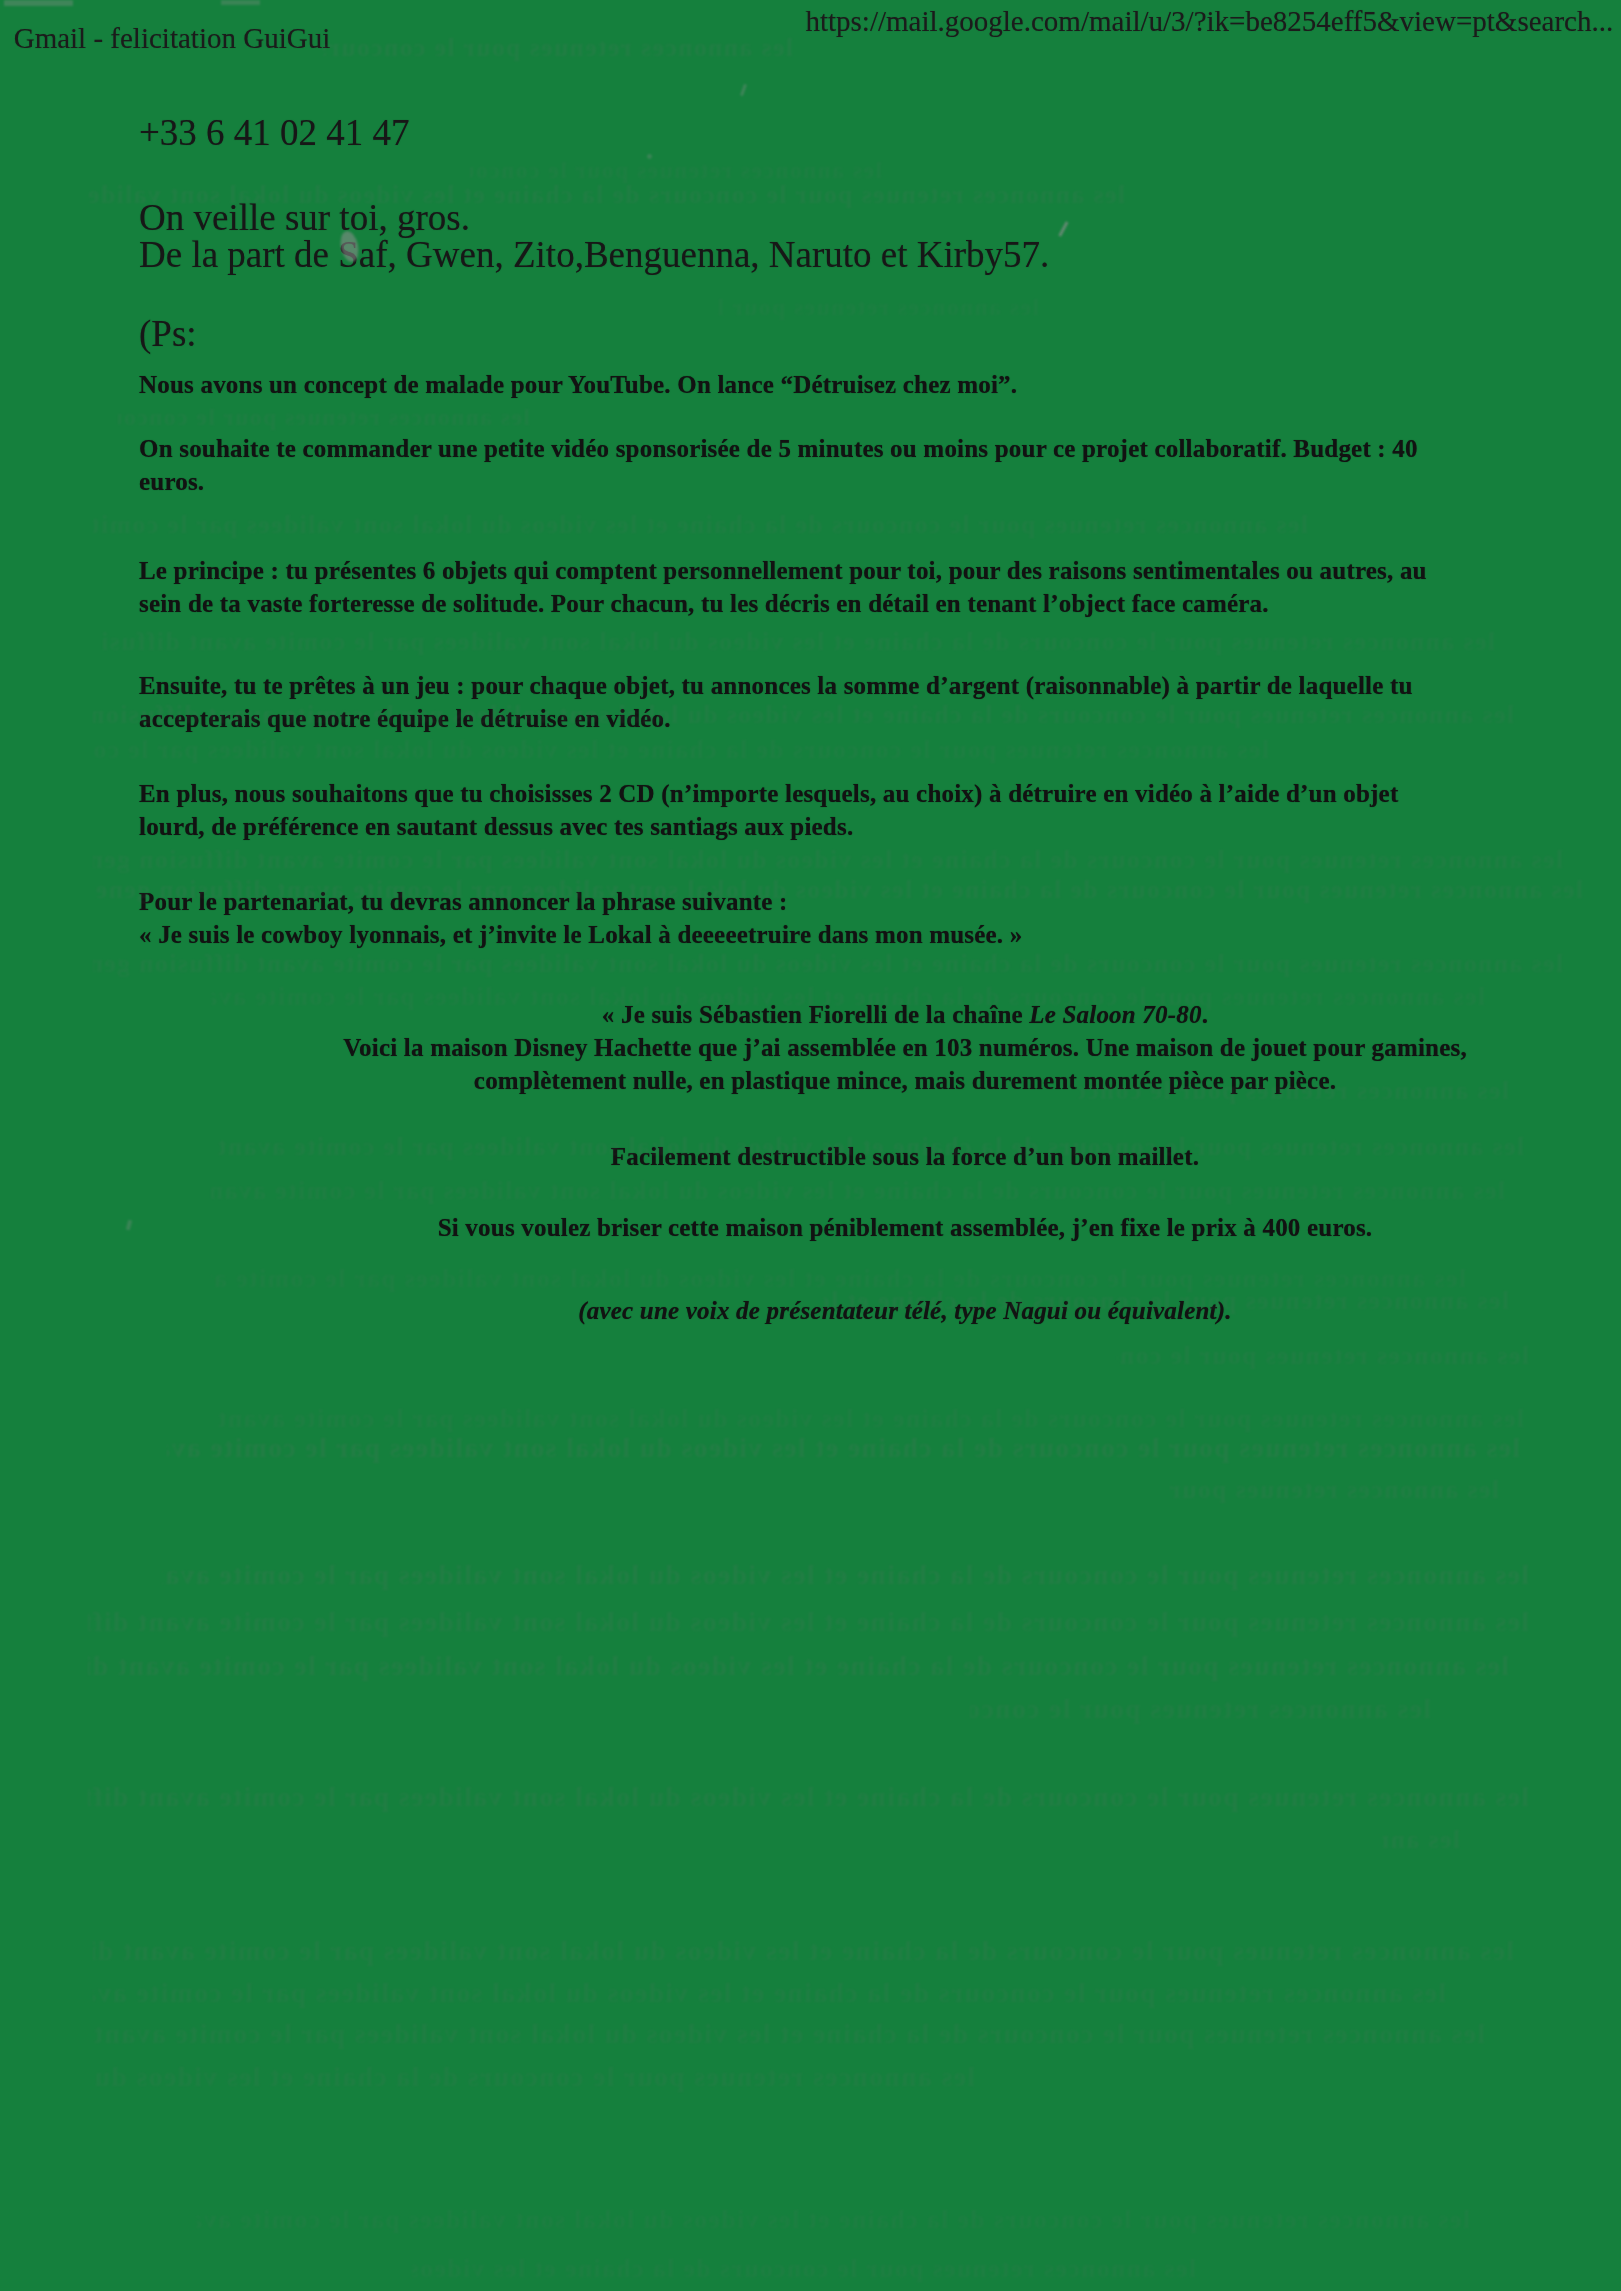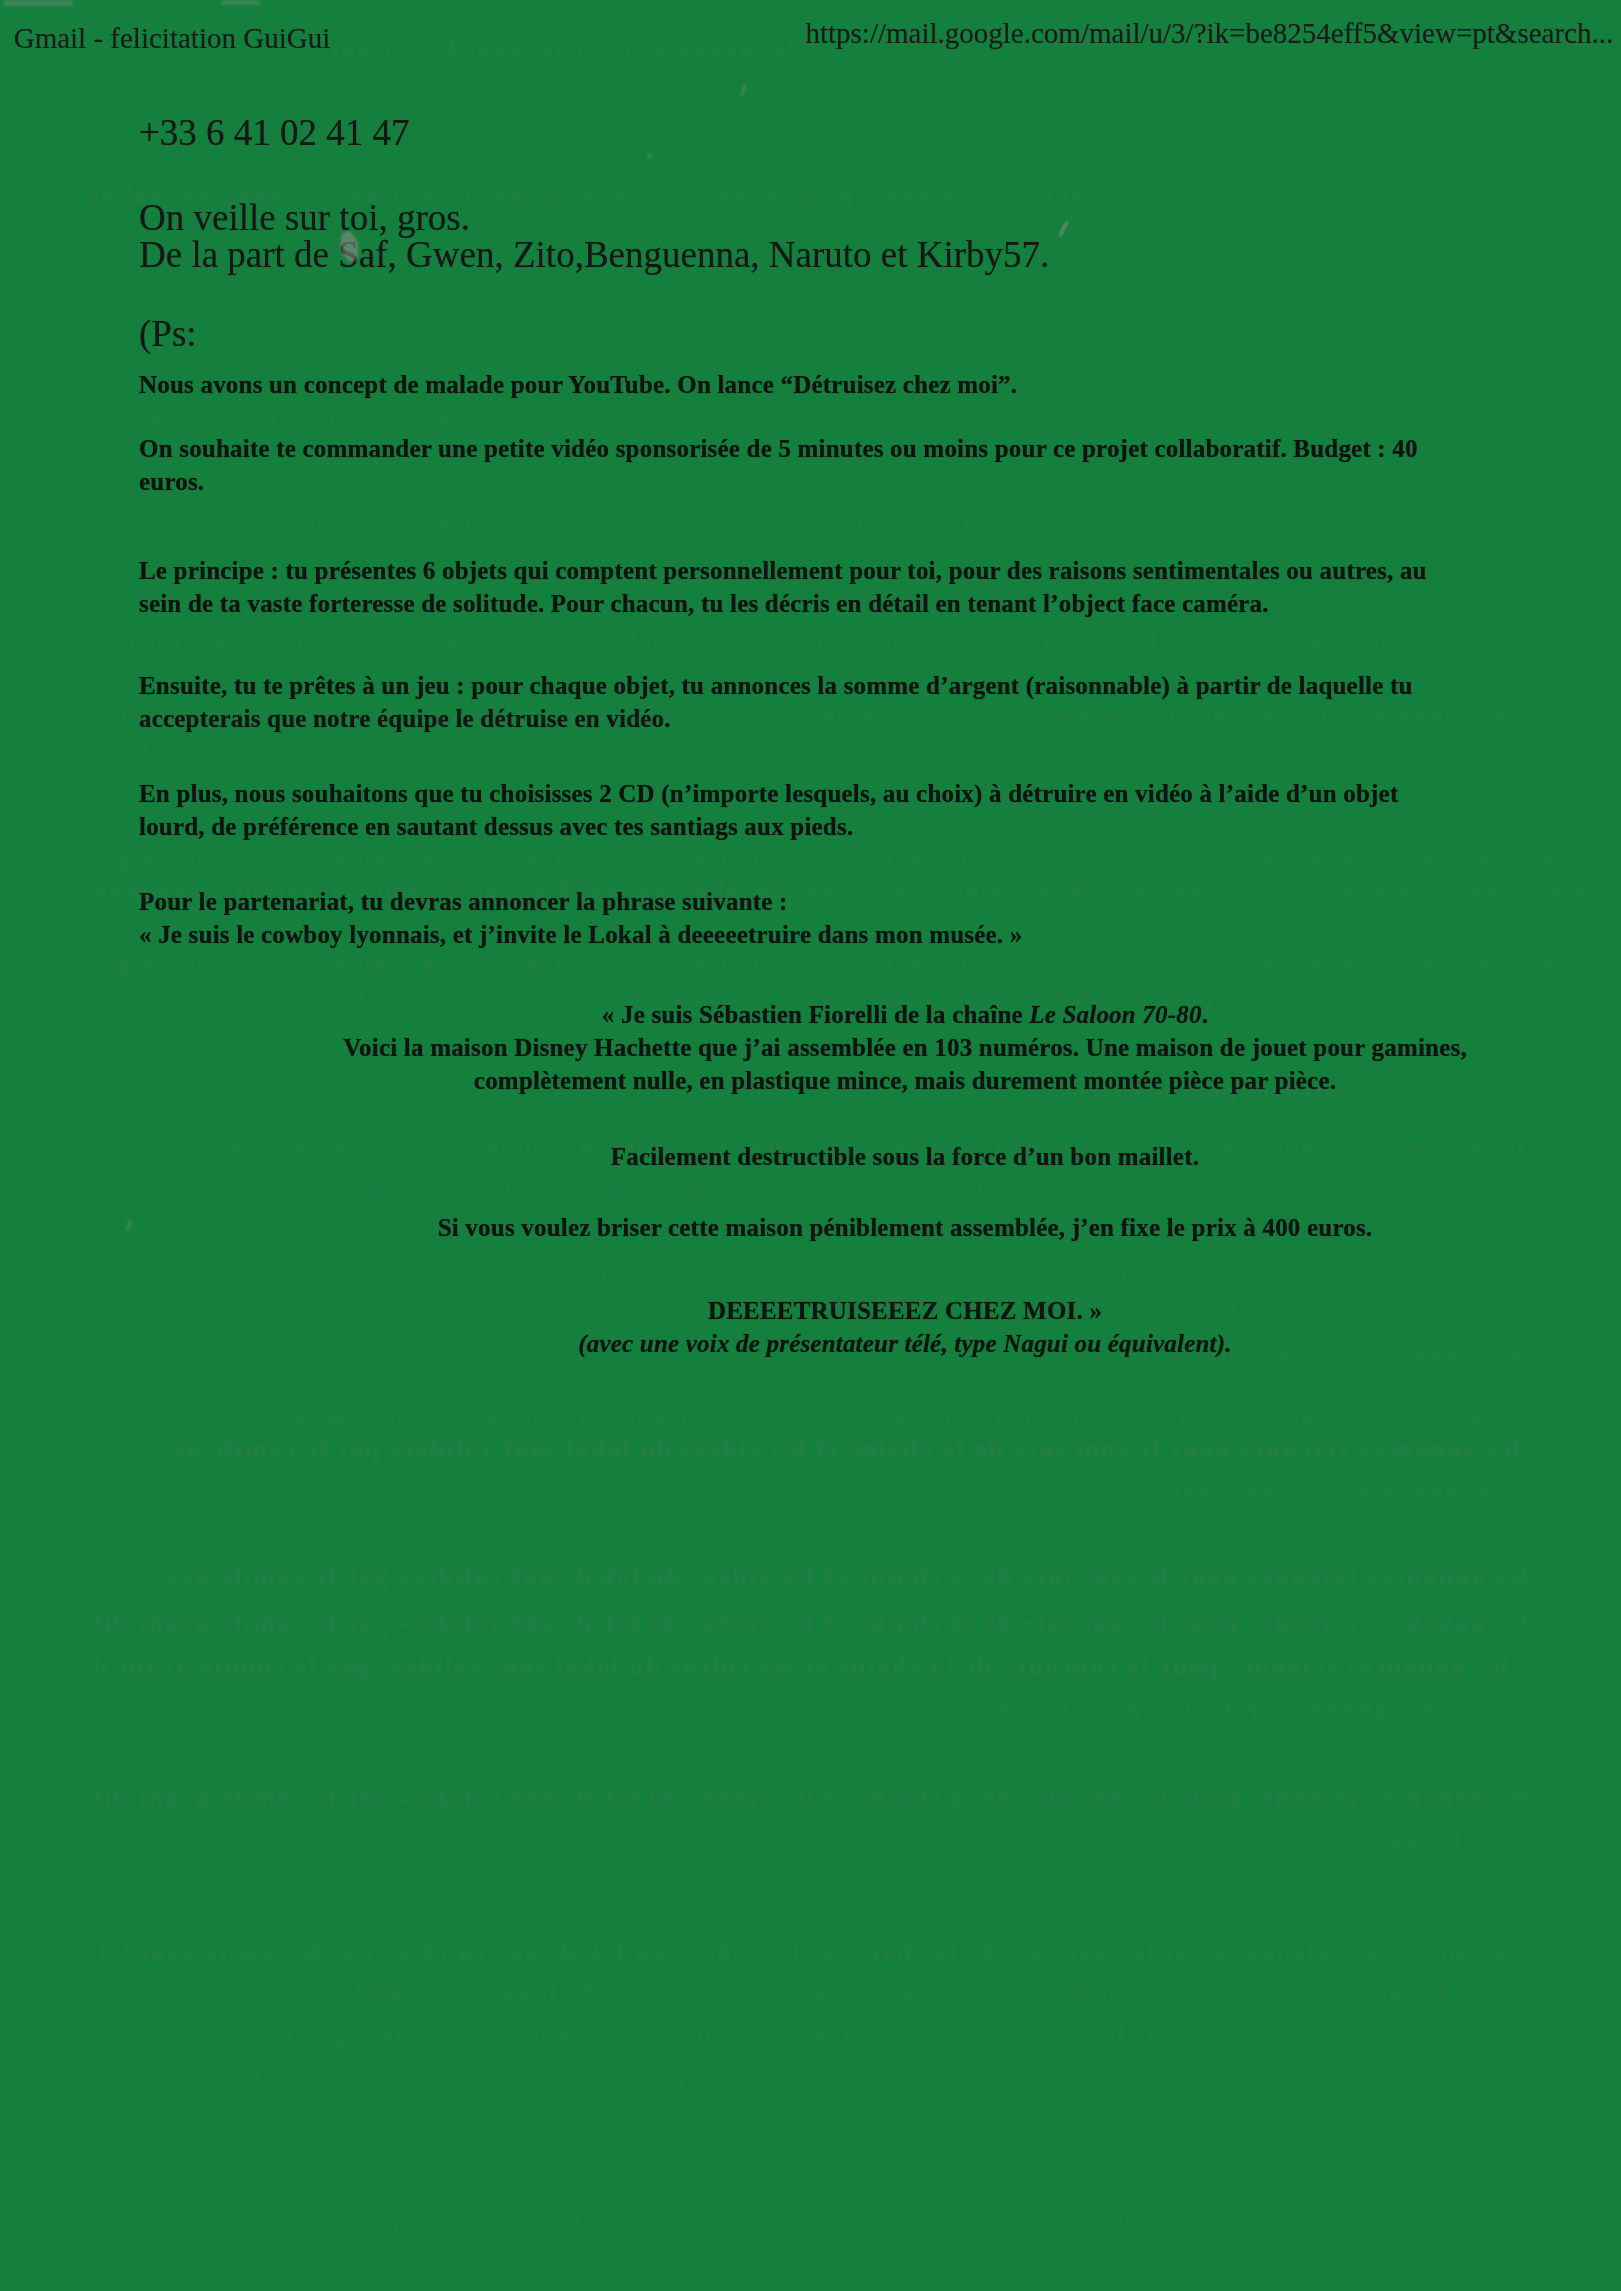--- a/index.html
+++ b/index.html
@@ -7,21 +7,21 @@
     position:relative;
     width:1621px;height:2292px;
     background:#15803d;
     font-family:"Liberation Serif", serif;
     color:#171717;
     overflow:hidden;
   }
   .abs{position:absolute;}
   .hdr{font-size:29px;color:#1b1b1b;text-shadow:0 0 1px rgba(30,30,30,.45);white-space:nowrap;}
   .hdr-title{top:21.6px;left:13.7px;}
-  .hdr-url{top:17px;right:7.8px;}
+  .hdr-url{top:5px;right:7.8px;}
   .col{left:139px;width:1460px;}
   .qcol{left:214px;width:1382px;text-align:center;}
   .reg{font-size:37px;line-height:37px;text-shadow:0 0 1px rgba(25,25,25,.5);white-space:nowrap;}
   .bold{font-weight:bold;font-size:25px;line-height:33px;letter-spacing:0.2px;color:#121212;text-shadow:0 0 1px rgba(10,10,10,.55);}
   .ital{font-style:italic;}
   .para{white-space:nowrap;}
   
   .bleed{
     position:absolute;
     white-space:nowrap;overflow:hidden;
@@ -56,21 +56,20 @@
     <div class="abs col bold para" style="top:885px">Pour le partenariat, tu devras annoncer la phrase suivante :<br>« Je suis le cowboy lyonnais, et j’invite le Lokal à deeeeetruire dans mon musée. »</div>
 
     <div>
       <div class="abs qcol bold para" style="top:998px">
         <span>« Je suis Sébastien Fiorelli de la chaîne </span><i>Le Saloon 70-80</i><span>.</span>
       </div>
       <div class="abs qcol bold para" style="top:1031px">Voici la maison Disney Hachette que j’ai assemblée en 103 numéros. Une maison de jouet pour gamines,<br>complètement nulle, en plastique mince, mais durement montée pièce par pièce.</div>
       <div class="abs qcol bold para" style="top:1140px">Facilement destructible sous la force d’un bon maillet.</div>
       <div class="abs qcol bold para" style="top:1211px">Si vous voulez briser cette maison péniblement assemblée, j’en fixe le prix à 400 euros.</div>
       <div class="abs qcol para" style="top:1294px">
-        <div class="bold">DEEEETRUISEEEZ CHEZ MOI. »</div>
         <div class="bold ital">(avec une voix de présentateur télé, type Nagui ou équivalent).</div>
       </div>
     </div>
   </div>
 
   <div id="bleed-layer">
       <div class="bleed" style="top: 33px; left: 323px; width: 470px; font-size: 25.5px; opacity: 0.13;">les annonces retenues pour le concours de la chaine et les videos du lokal sont validees par le comite avant diffusion generale des resultats aux abonnes presents et futurs membres du club des annonces retenues pour le concours de la chaine et les videos du lokal sont validees par le comite avant diffusion generale</div>
       <div class="bleed" style="top: 157px; left: 470px; width: 412px; font-size: 23.5px; opacity: 0.09;">les annonces retenues pour le concours de la chaine et les videos du lokal sont validees par le comite avant diffusion generale des resultats aux abonnes presents et futurs membres du club des annonces retenues pour le concours de la chaine et les videos du lokal sont validees par le comite avant diffusion generale</div>
       <div class="bleed" style="top: 180px; left: 86px; width: 1039px; font-size: 25.5px; opacity: 0.12;">les annonces retenues pour le concours de la chaine et les videos du lokal sont validees par le comite avant diffusion generale des resultats aux abonnes presents et futurs membres du club des annonces retenues pour le concours de la chaine et les videos du lokal sont validees par le comite avant diffusion generale</div>
       <div class="bleed" style="top: 294px; left: 716px; width: 323px; font-size: 23.5px; opacity: 0.08;">les annonces retenues pour le concours de la chaine et les videos du lokal sont validees par le comite avant diffusion generale des resultats aux abonnes presents et futurs membres du club des annonces retenues pour le concours de la chaine et les videos du lokal sont validees par le comite avant diffusion generale</div>

